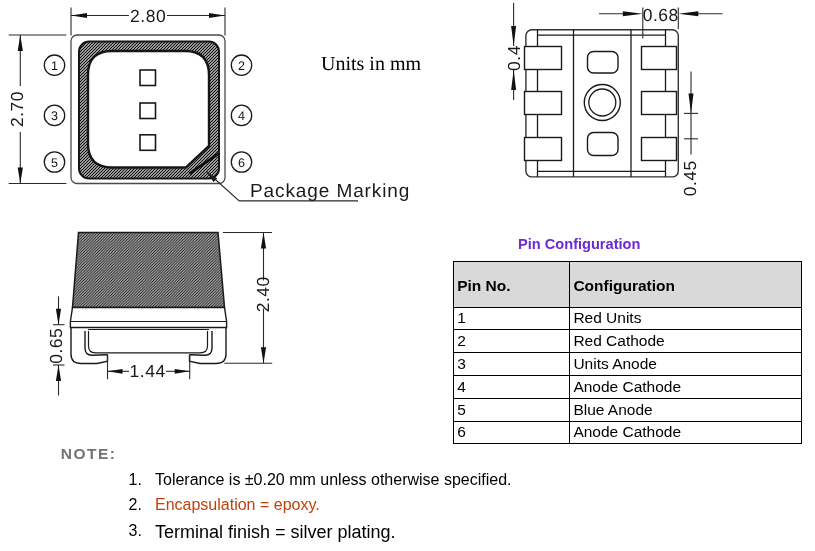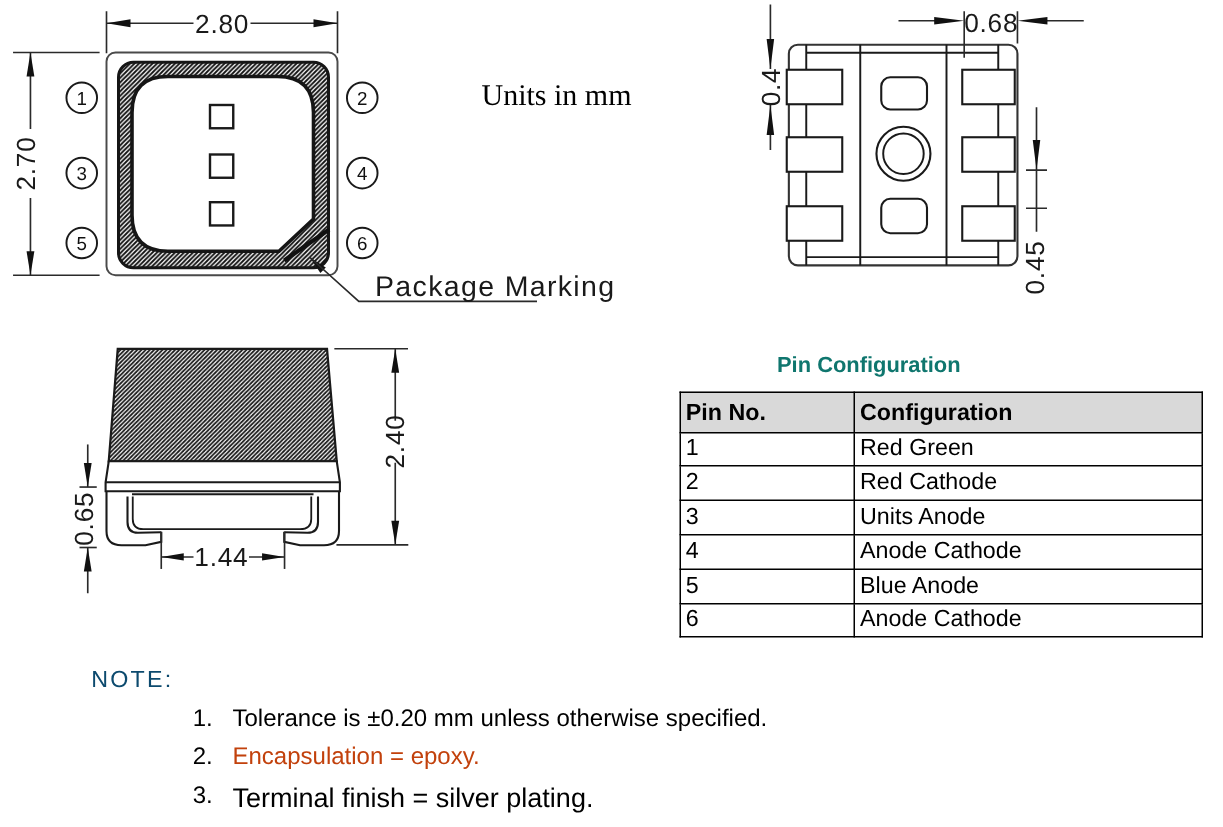--- a/index.html
+++ b/index.html
@@ -206,31 +206,31 @@
 <line x1="107.5" y1="354.6" x2="107.5" y2="379.3"></line>
 <line x1="189.7" y1="354.6" x2="189.7" y2="379.3"></line>
 <line x1="107.5" y1="371.3" x2="129" y2="371.3"></line>
 <line x1="166" y1="371.3" x2="189.7" y2="371.3"></line>
 <polygon points="107.5,371.3 122.5,368.9 122.5,373.7" stroke="none"></polygon>
 <polygon points="189.7,371.3 174.7,368.9 174.7,373.7" stroke="none"></polygon>
 </g>
 <text x="147.6" y="377.4" font-size="17.5" letter-spacing="0.5" text-anchor="middle" fill="#1a1a1a">1.44</text>
 </svg>
 
-<div class="abs" style="left:518px;top:235.9px;font-size:14.6px;font-weight:bold;color:#0f766e;">Pin Configuration</div>
+<div class="abs" style="left:518px;top:235.9px;font-size:14.6px;font-weight:bold;color:#6d28d9;">Pin Configuration</div>
 
 <table class="pin abs" style="left:453px;top:260.6px;width:349px;">
 <tbody>
-        <tr style="height:27px;">
+        <tr style="height:46px;">
           <th style="width:112px;">Pin No.</th>
           <th>Configuration</th>
         </tr>
 <tr style="height:22.8px;">
           <td>1</td>
-          <td>Red Green</td>
+          <td>Red Units</td>
         </tr>
 <tr style="height:22.8px;">
           <td>2</td>
           <td>Red Cathode</td>
         </tr>
 <tr style="height:22.8px;">
           <td>3</td>
           <td>Units Anode</td>
         </tr>
 <tr style="height:22.8px;">
@@ -241,21 +241,21 @@
           <td>5</td>
           <td>Blue Anode</td>
         </tr>
 <tr style="height:22.8px;">
           <td>6</td>
           <td>Anode Cathode</td>
         </tr>
 </tbody>
     </table>
 
-<div class="abs" style="left:60.8px;top:444.5px;font-size:15.5px;font-weight:normal;letter-spacing:1.5px;color:#0c4a6e;">NOTE:</div>
+<div class="abs" style="left:60.8px;top:444.5px;font-size:15.5px;font-weight:bold;letter-spacing:1.5px;color:#737373;">NOTE:</div>
 
 <div class="abs" style="left:128.5px;top:470.6px;font-size:16px;color:#000;">1.</div>
 <div class="abs" style="left:155px;top:470.6px;font-size:16px;color:#000;text-align:right;">Tolerance is ±0.20 mm unless otherwise specified.</div>
 
 <div class="abs" style="left:128.5px;top:495.8px;font-size:16px;color:#000;">2.</div>
 <div class="abs" style="left:155px;top:495.8px;font-size:16px;color:#c2410c;">Encapsulation = epoxy.</div>
 
 <div class="abs" style="left:128.5px;top:521.8px;font-size:16px;color:#000;">3.</div>
 <div class="abs" style="left:155px;top:521.8px;font-size:18px;color:#000;">Terminal finish = silver plating.</div>
 </div>

